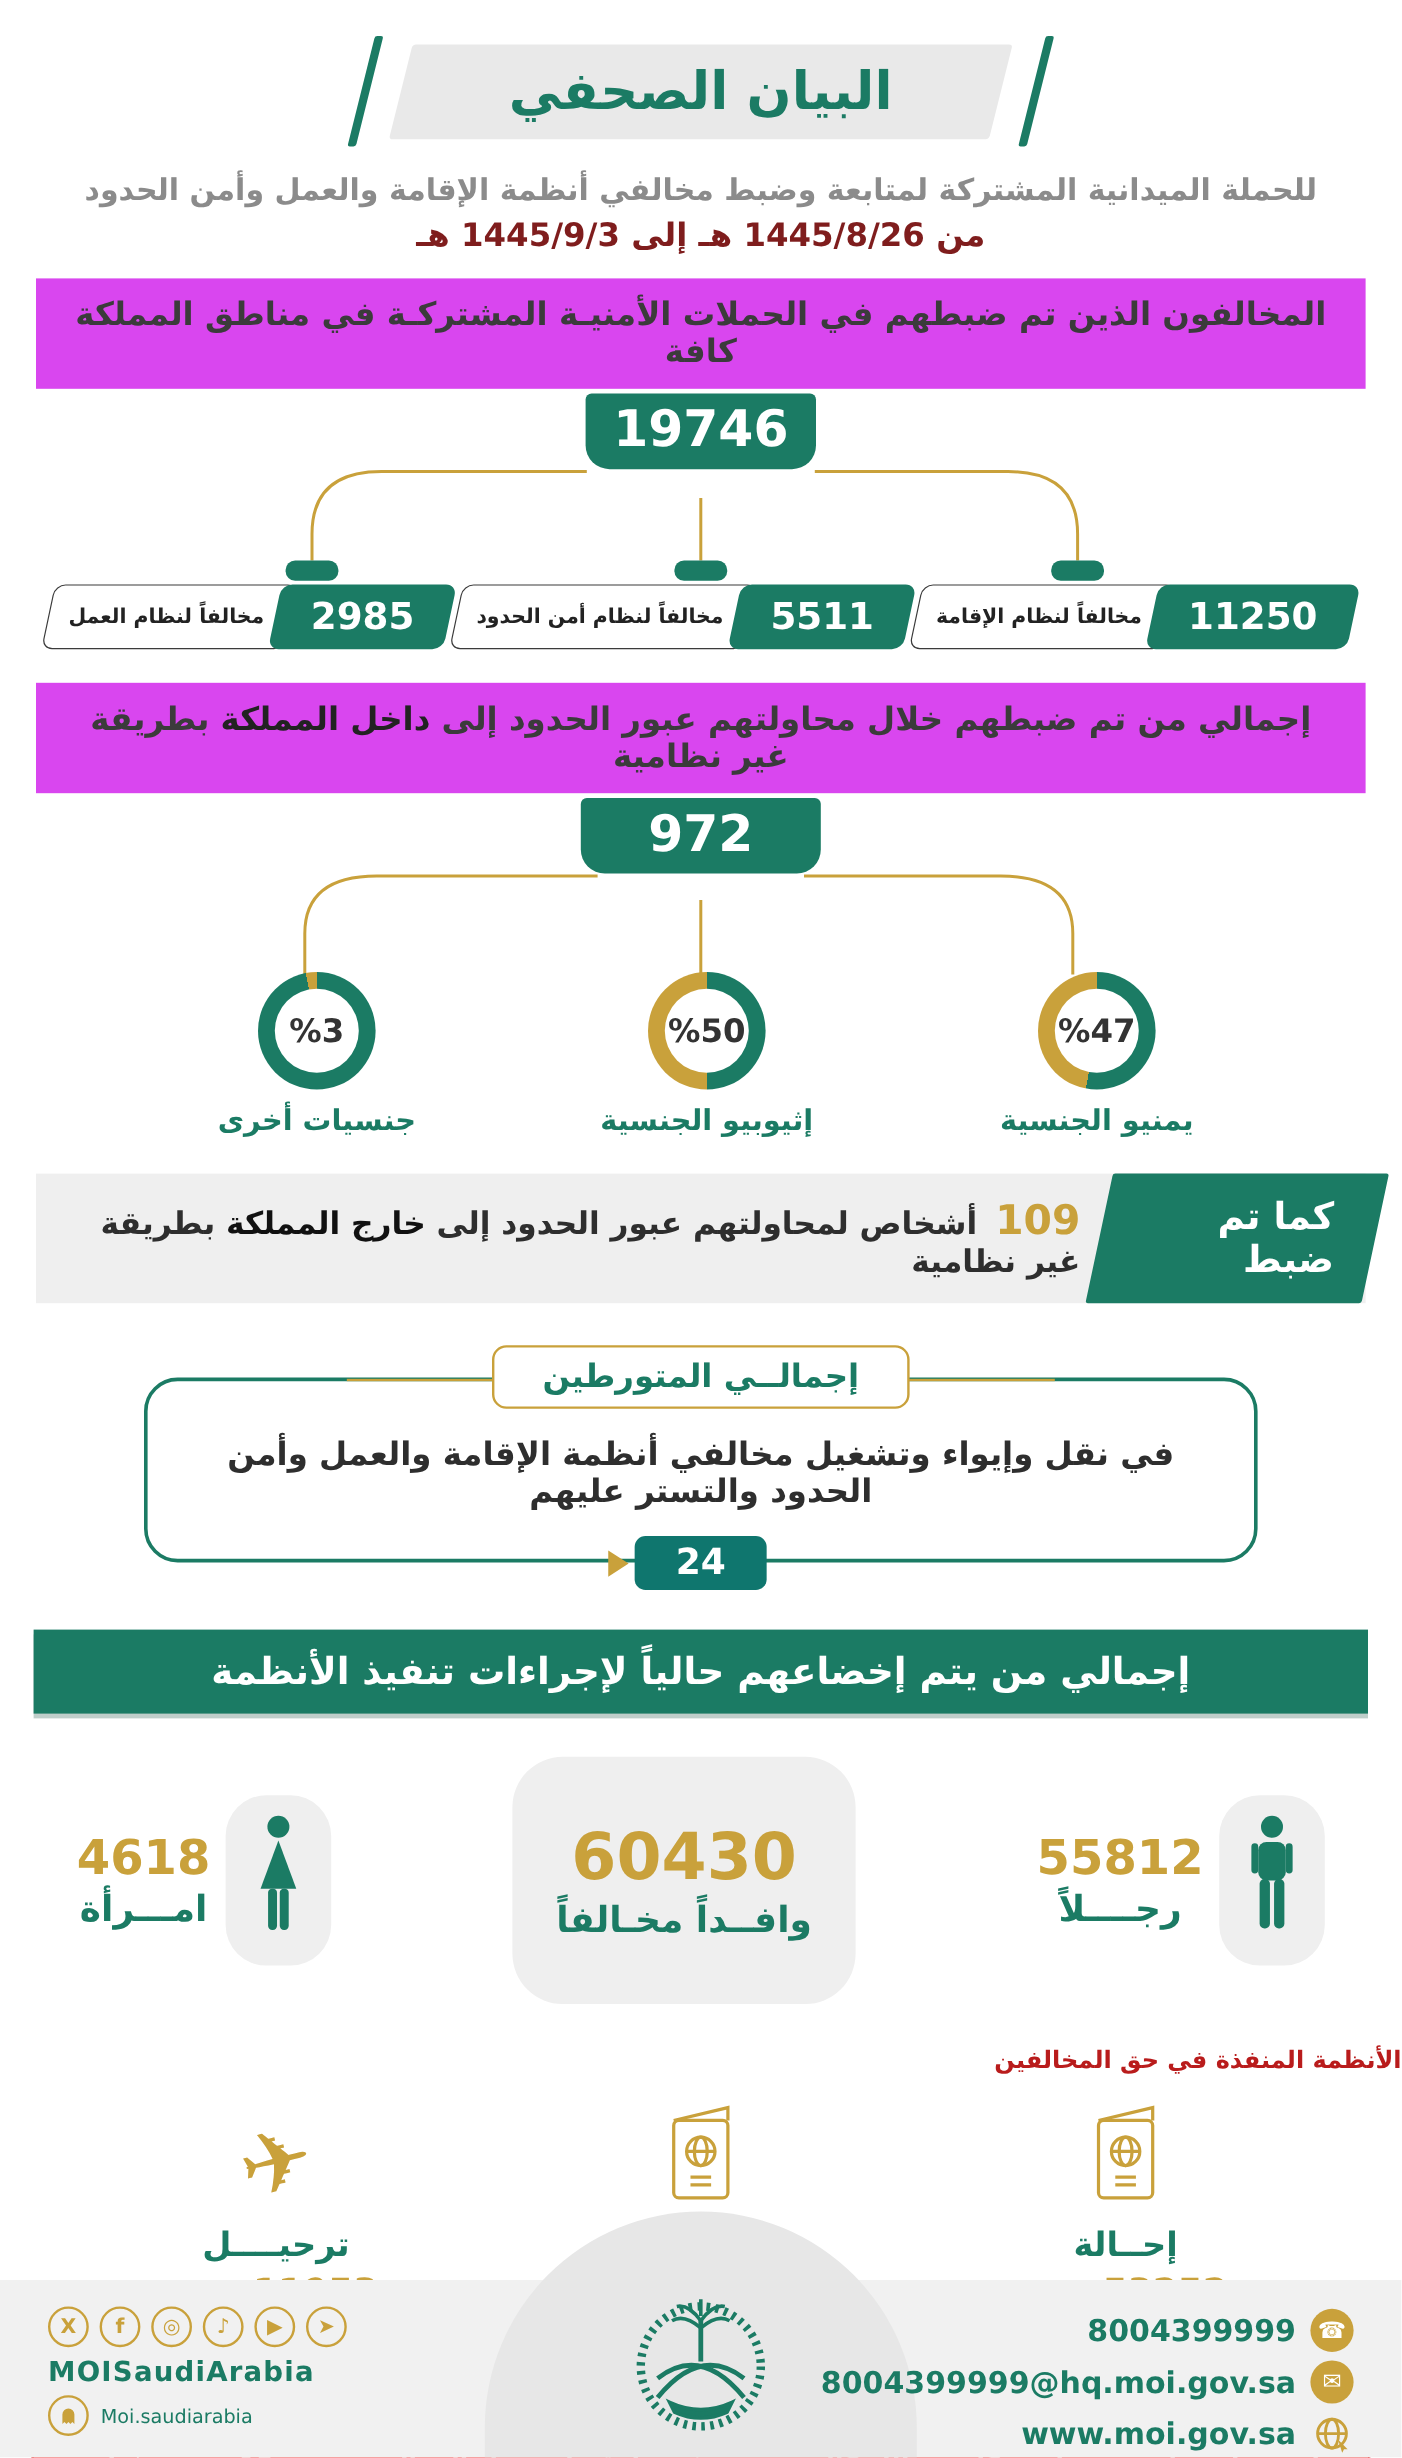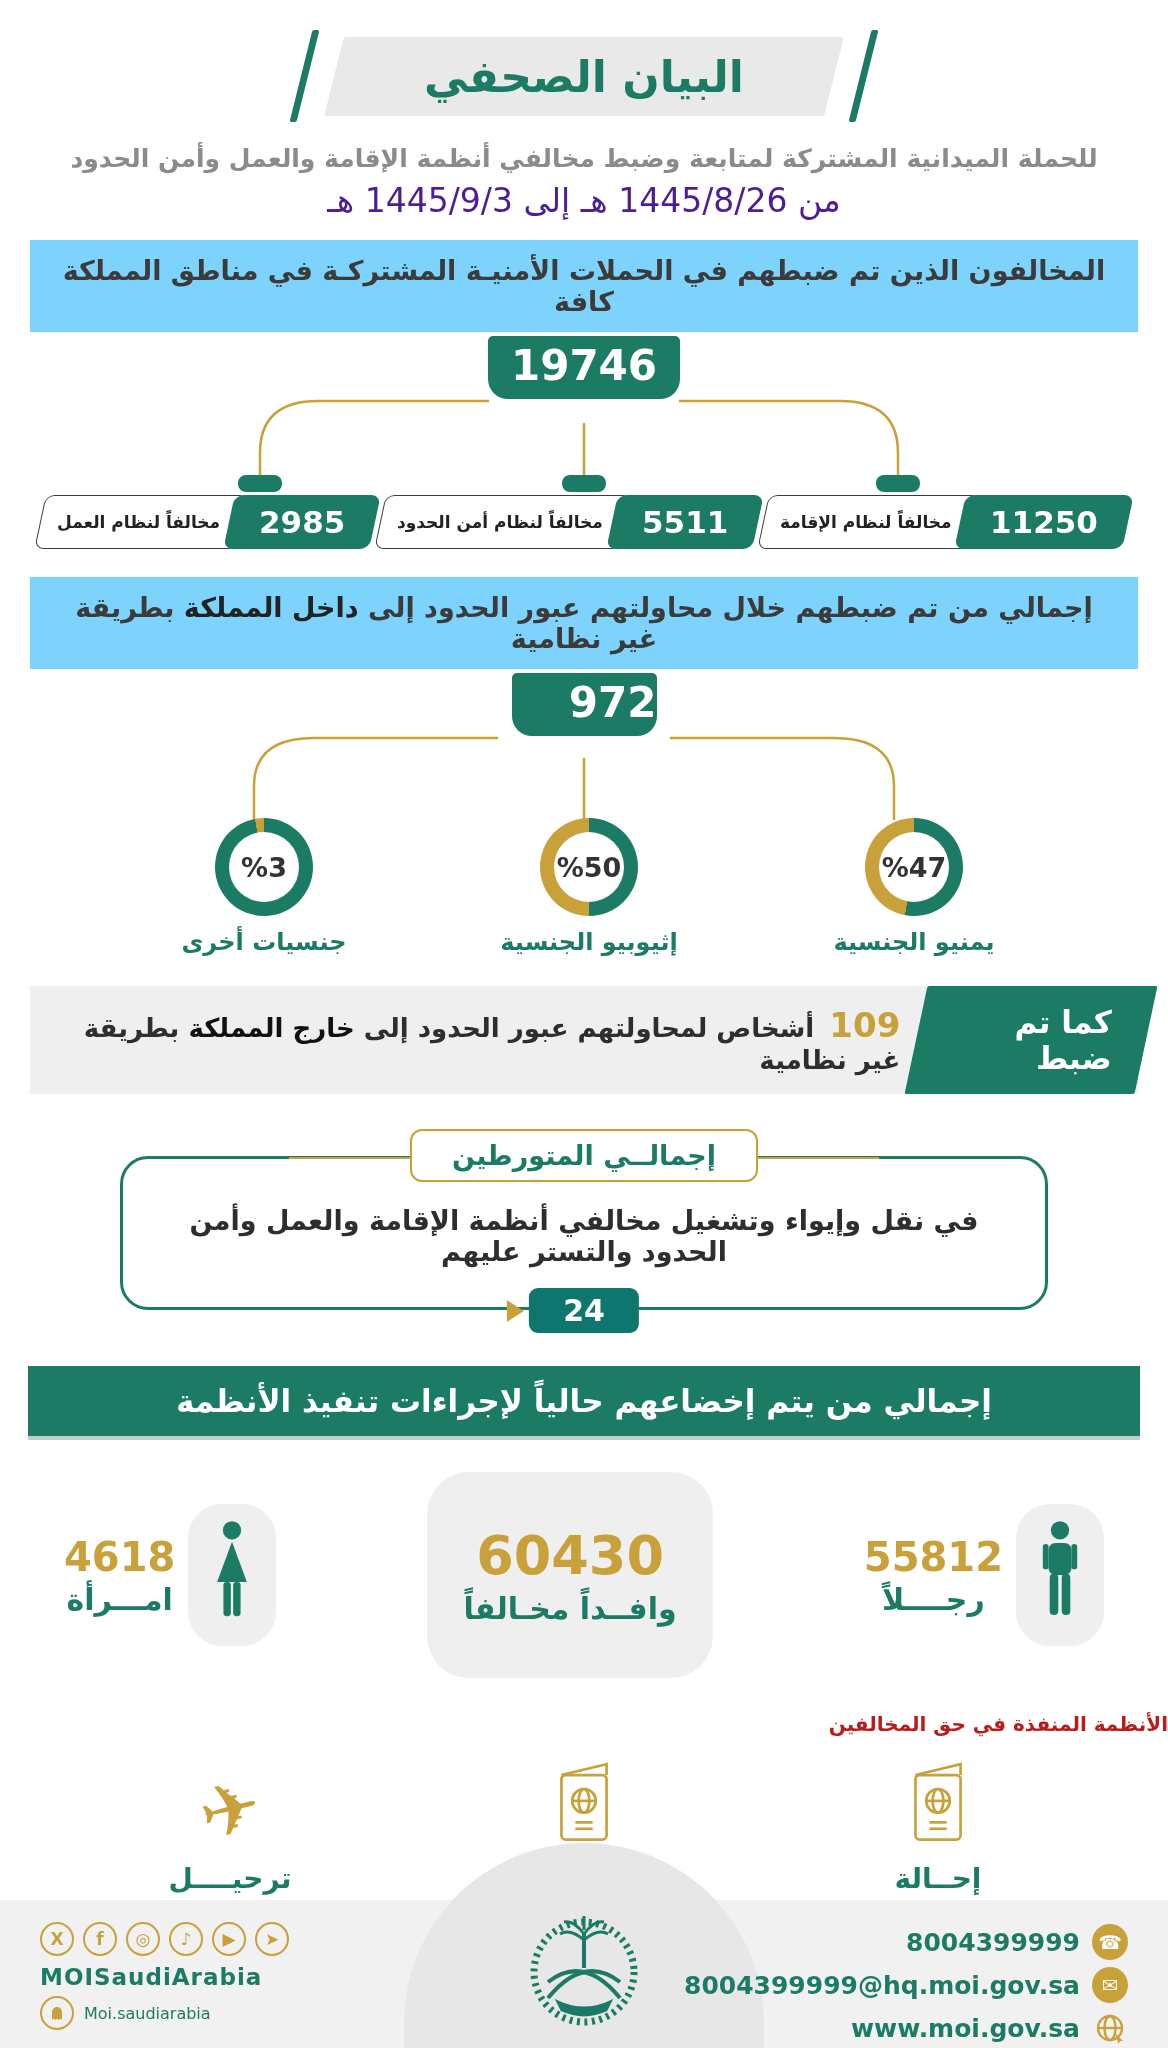--- a/index.html
+++ b/index.html
@@ -16,25 +16,25 @@
   .header { padding-top:30px; text-align:center; }
   .title-row { display:flex; align-items:center; justify-content:center; gap:26px; }
   .slash { width:7px; height:92px; background:#1b7b64; transform:skewX(-14deg); border-radius:2px; }
   .title-plate {
     background:#e9e9e9; transform:skewX(-14deg);
     padding:14px 90px; border-radius:3px;
   }
   .title-plate .t { display:block; transform:skewX(14deg);
     color:#1b7b64; font-size:44px; font-weight:bold; }
   .subtitle { margin-top:22px; color:#8b8b8b; font-size:25px; font-weight:bold; }
-  .daterange { margin-top:8px; color:#4c1d95; font-size:33px; font-weight:normal; }
+  .daterange { margin-top:8px; color:#7f1d1d; font-size:27px; font-weight:bold; }
 
   
   .graybar {
-    margin:20px 30px 0; background:#7dd3fc; text-align:center;
+    margin:20px 30px 0; background:#d946ef; text-align:center;
     font-size:27px; font-weight:bold; color:#3b3b3b; padding:15px 18px;
   }
   .graybar b { font-weight:900; color:#222; }
 
   
   .bignum {
     width:192px; margin:4px auto 0; background:#1b7b64; color:#fff;
     font-size:42px; font-weight:bold; text-align:center;
     padding:5px 0 9px; border-radius:5px 5px 20px 20px; position:relative; z-index:2;
   }
@@ -213,21 +213,21 @@
     <div class="lbl">
         <span>مخالفاً لنظام العمل</span>
       </div>
   </div>
 </div>
 
 <div class="graybar" style="margin-top:28px;">
   <span>إجمالي من تم ضبطهم خلال محاولتهم عبور الحدود إلى </span><b>داخل المملكة</b><span> بطريقة غير نظامية</span>
 </div>
 
-<div class="bignum" style="width:145px;text-align:right;">972</div>
+<div class="bignum" style="width:200px;">972</div>
 
 <svg class="connector" width="1168" height="96" viewBox="0 0 1168 96">
   <g fill="none" stroke="#c9a13b" stroke-width="2.5">
     <path d="M670,10 H834 Q894,10 894,58 V92"></path>
     <path d="M498,10 H314 Q254,10 254,58 V92"></path>
     <path d="M584,30 V92"></path>
   </g>
 </svg>
 
 <div class="donut-row">

